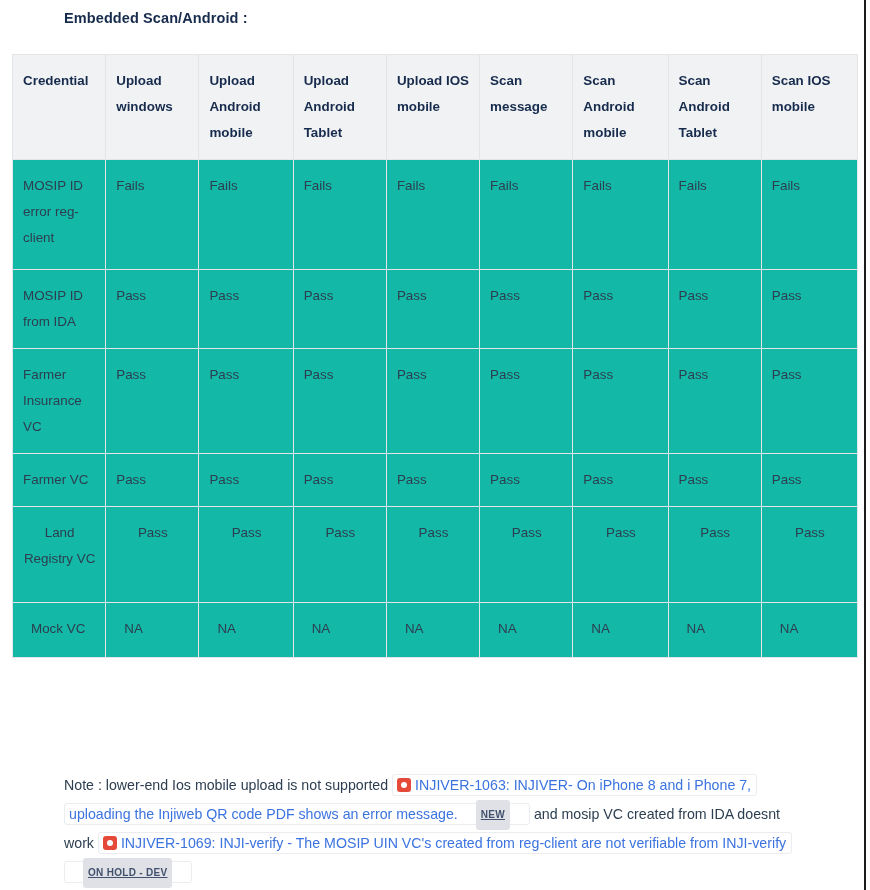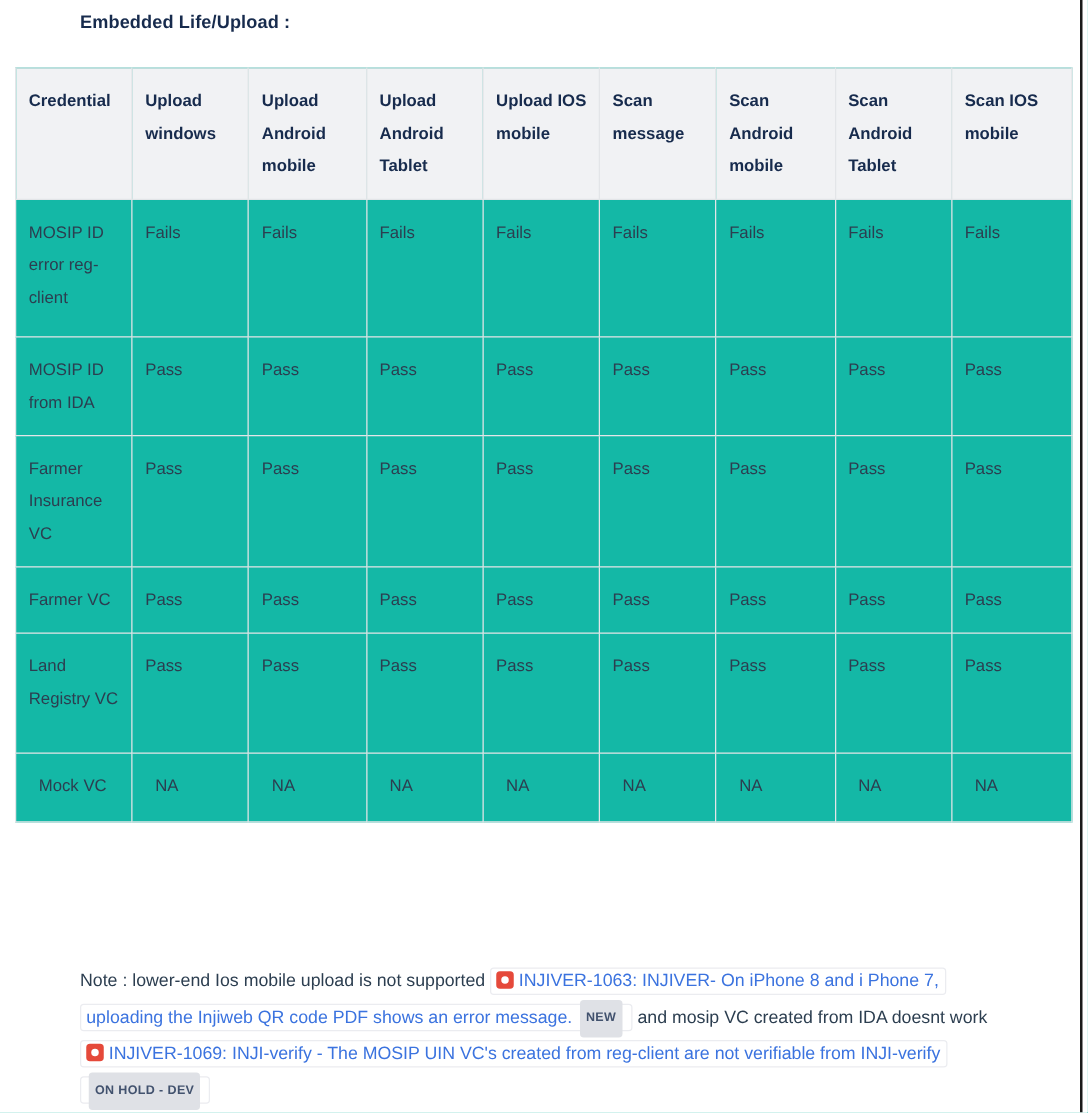--- a/index.html
+++ b/index.html
@@ -72,21 +72,21 @@
   .v-pass { color: #36b37e; }
   .v-warn { color: #f5a623; }
   .v-na   { color: #3b4754; }
 
   
   tr.r0 td { height: 110px; }
   tr.r1 td { height: 70px; }
   tr.r2 td { height: 97px; }
   tr.r3 td { height: 96px; }
   tr.r4 td { height: 49px; }
-  tr.r5 td { height: 96px; }
+  tr.r5 td { height: 96px; text-align: center; }
   tr.r6 td { height: 55px; padding-left: 18px; }
 
   #note {
     position: absolute;
     left: 64px; top: 772px;
     width: 748px;
     font-size: 14.2px;
     line-height: 27.5px;
     color: #2c3e50;
     text-align: left;
@@ -122,30 +122,31 @@
   .status-badge {
     display: inline-block;
     background: #dfe1e6;
     color: #42526e;
     font-size: 10px;
     font-weight: bold;
     letter-spacing: 0.3px;
     padding: 1px 5px 2px 5px;
     border-radius: 3px;
     vertical-align: 1px;
-    margin: 0 2px;
+    margin: 0 14px;
     white-space: nowrap;
+    text-decoration: underline;
   }
 </style>
 </head>
 <body>
 
 <div id="page">
 
-  <div id="section-title">Embedded Life/Upload :</div>
+  <div id="section-title">Embedded Scan/Android :</div>
 
   <div id="table-wrap">
     <table class="vc-table">
       <colgroup>
         <col class="c0">
           <col class="cn">
           <col class="c2">
           <col class="cn">
           <col class="cn">
           <col class="cn">

